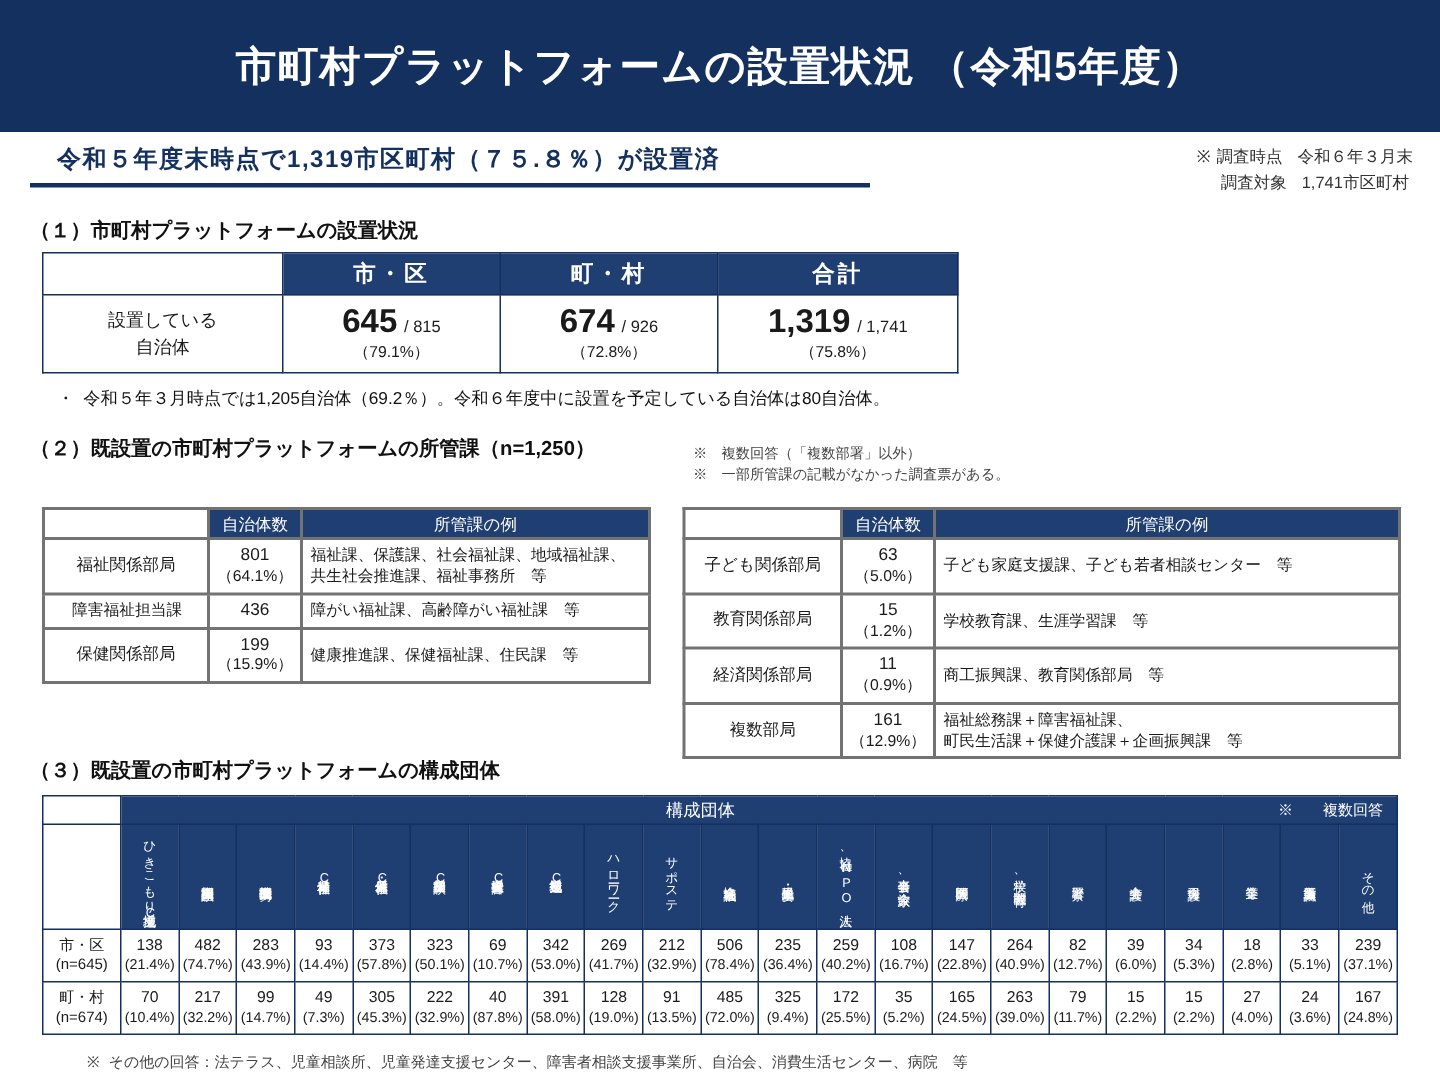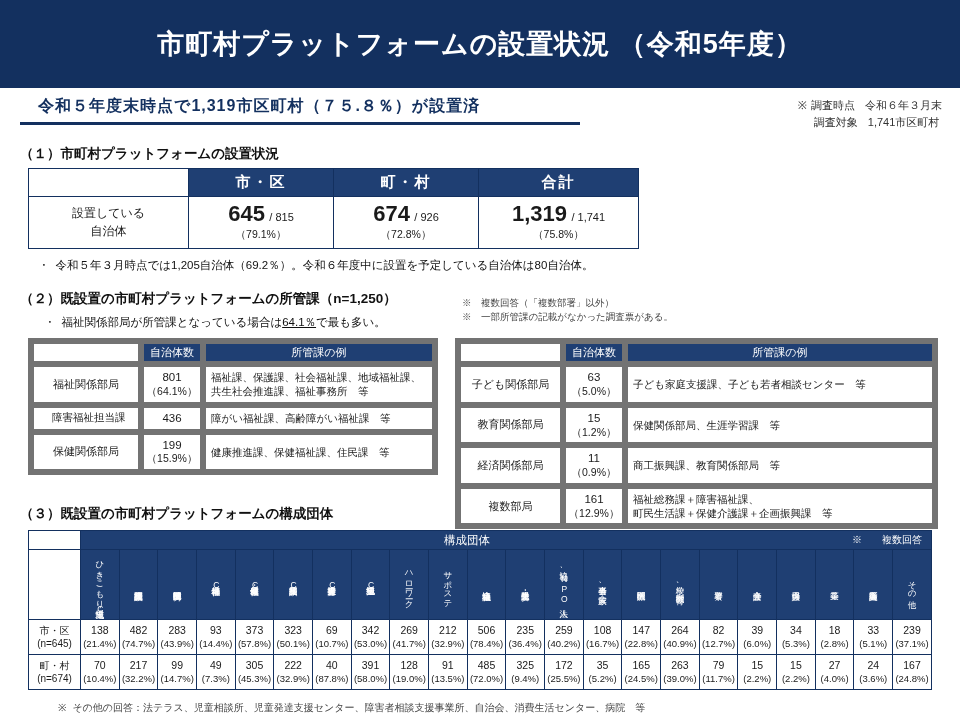--- a/index.html
+++ b/index.html
@@ -66,21 +66,21 @@
     background:#fff; padding:6px 2px;
   }
   .t1 .val { text-align:center; background:#fff; padding:4px 16px 6px; }
   .t1 .big { font-size:22px; font-weight:bold; letter-spacing:0px; }
   .t1 .small { font-size:11px; }
   .t1 .pct { font-size:10.5px; display:block; margin-top:1px; }
 
   
   .t2l { position:absolute; left:28px; top:338px; border-collapse:collapse; table-layout:fixed; }
   .t2r { position:absolute; left:455px; top:338px; border-collapse:collapse; table-layout:fixed; }
-  .t2l td, .t2r td, .t2l th, .t2r th { border:6px solid #737373; }
+  .t2l td, .t2r td, .t2l th, .t2r th { border:2px solid #737373; }
   .t2l .hdr, .t2r .hdr {
     background:#1f3f73; color:#fff; font-size:11px; text-align:center; height:20px;
   }
   .t2l .hdr.blank, .t2r .hdr.blank { background:#ffffff; }
   .t2l .cat, .t2r .cat { text-align:center; font-size:11px; padding:4px 2px; line-height:1.35; }
   .t2l .num, .t2r .num { text-align:center; font-size:11.5px; padding:3px 2px; line-height:1.3; }
   .t2l .num .sub, .t2r .num .sub { display:block; font-size:10.5px; }
   .t2l .ex, .t2r .ex { font-size:10.5px; padding:3px 5px; line-height:1.35; }
   .t2l .indent { text-align:left; padding-left:18px; font-size:10.5px; }
 
@@ -177,23 +177,20 @@
     </tr>
   </tbody>
     </table>
 
   <div class="bullet-line" style="position:absolute;left:38px;top:258px;">
     <span class="dot">・</span><span>令和５年３月時点では1,205自治体（69.2％）。令和６年度中に設置を予定している自治体は80自治体。</span>
   </div>
 
   <div style="position:absolute;left:20px;top:290px;" class="sec-title">（２）既設置の市町村プラットフォームの所管課（n=1,250）</div>
 
-  <div class="bullet-line" style="position:absolute;left:44px;top:315px;">
-    <span class="dot">・</span><span>福祉関係部局が所管課となっている場合は</span><u class="uline">64.1％</u><span>で最も多い。</span>
-  </div>
 
   <div class="note-2">
     <div>※　複数回答（「複数部署」以外）</div>
     <div>※　一部所管課の記載がなかった調査票がある。</div>
   </div>
 
   <table class="t2l">
     <tbody>
         <tr>
       <td class="hdr blank" style="width:110px;"></td>
@@ -243,21 +240,21 @@
         <span class="sub">（5.0%）</span>
       </td>
       <td class="ex">子ども家庭支援課、子ども若者相談センター　等</td>
     </tr>
     <tr>
       <td class="cat">教育関係部局</td>
       <td class="num">
         <span>15</span>
         <span class="sub">（1.2%）</span>
       </td>
-      <td class="ex">保健関係部局、生涯学習課　等</td>
+      <td class="ex">学校教育課、生涯学習課　等</td>
     </tr>
     <tr>
       <td class="cat">経済関係部局</td>
       <td class="num">
         <span>11</span>
         <span class="sub">（0.9%）</span>
       </td>
       <td class="ex">商工振興課、教育関係部局　等</td>
     </tr>
     <tr>

